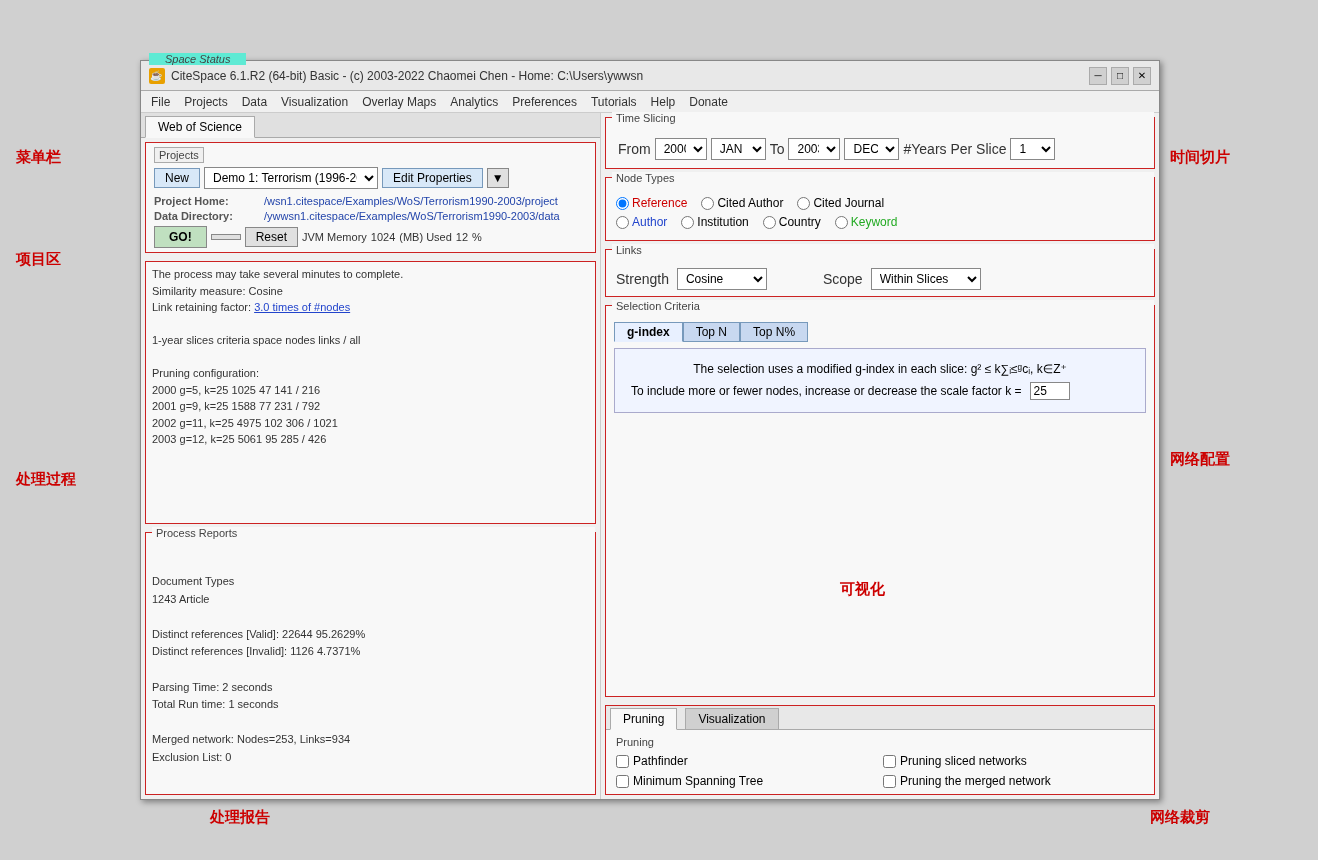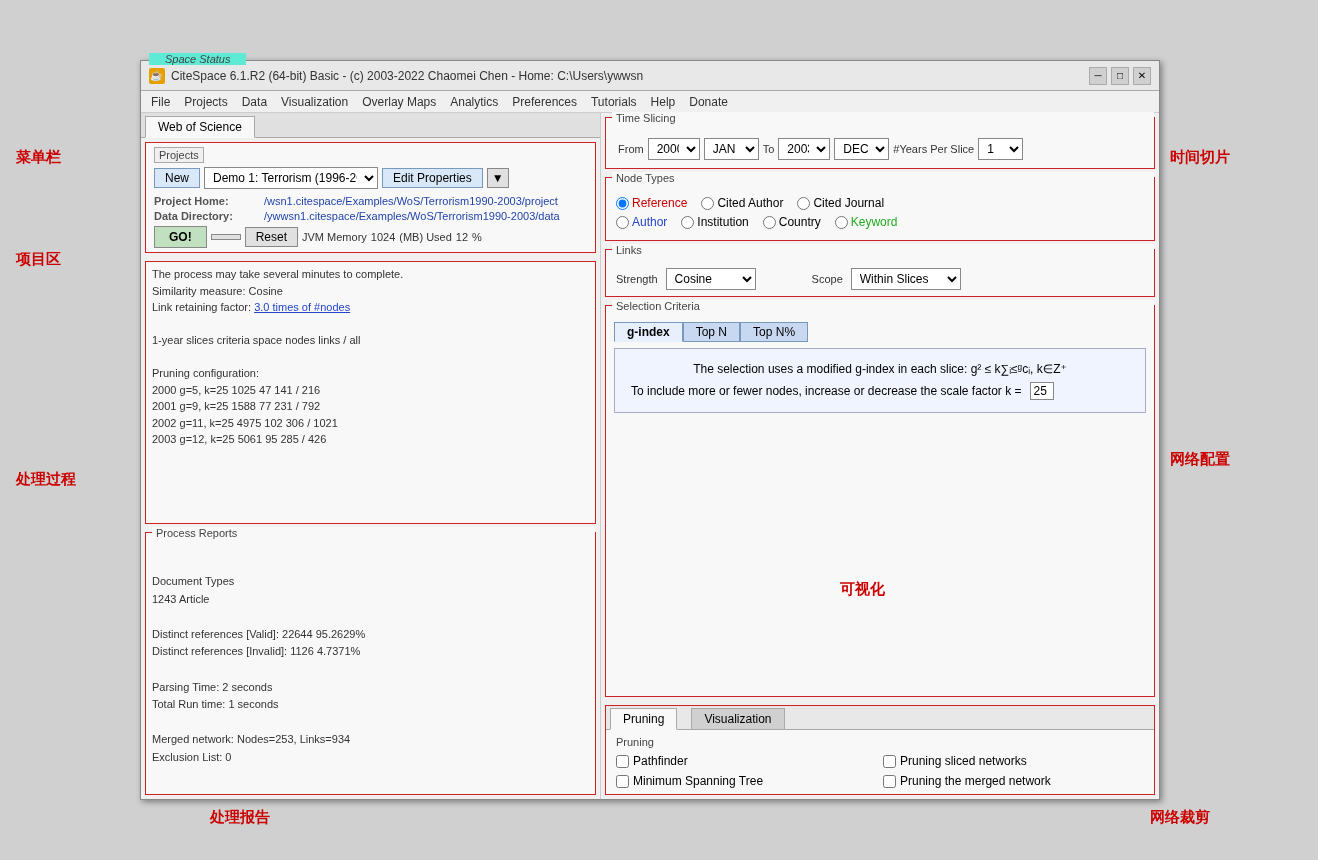--- a/index.html
+++ b/index.html
@@ -126,21 +126,21 @@
       padding: 3px 4px 0;
       border-bottom: 1px solid #aaa;
     }
     .tab {
       padding: 3px 12px;
       background: #d0d0d0;
       border: 1px solid #aaa;
       border-bottom: none;
       cursor: pointer;
       font-size: 12px;
-      margin-right: 14px;
+      margin-right: 8px;
     }
     .tab.active {
       background: #f8f8f8;
       border-bottom: 1px solid #f8f8f8;
       margin-bottom: -1px;
     }
 
     
     .project-section {
       flex-shrink: 0;
@@ -248,21 +248,21 @@
       flex-shrink: 0;
     }
     .time-inner {
       padding: 8px 12px;
       display: flex;
       align-items: center;
       gap: 4px;
       flex-wrap: wrap;
     }
     .time-label {
-      font-size: 11px;
+      font-size: 14px;
       color: #333;
     }
     .time-select {
       padding: 2px 4px;
       border: 1px solid #888;
       background: white;
       font-size: 12px;
       width: 52px;
     }
     .time-select-sm {
@@ -343,21 +343,21 @@
       line-height: 1.8;
       text-align: center;
     }
     .k-row {
       display: flex;
       align-items: center;
       gap: 8px;
       font-size: 12px;
     }
     .k-input {
-      width: 24px;
+      width: 40px;
       border: 1px solid #888;
       padding: 1px 3px;
       font-size: 12px;
     }
 
     
     .bottom-section {
       flex-shrink: 0;
     }
     .pruning-inner {

